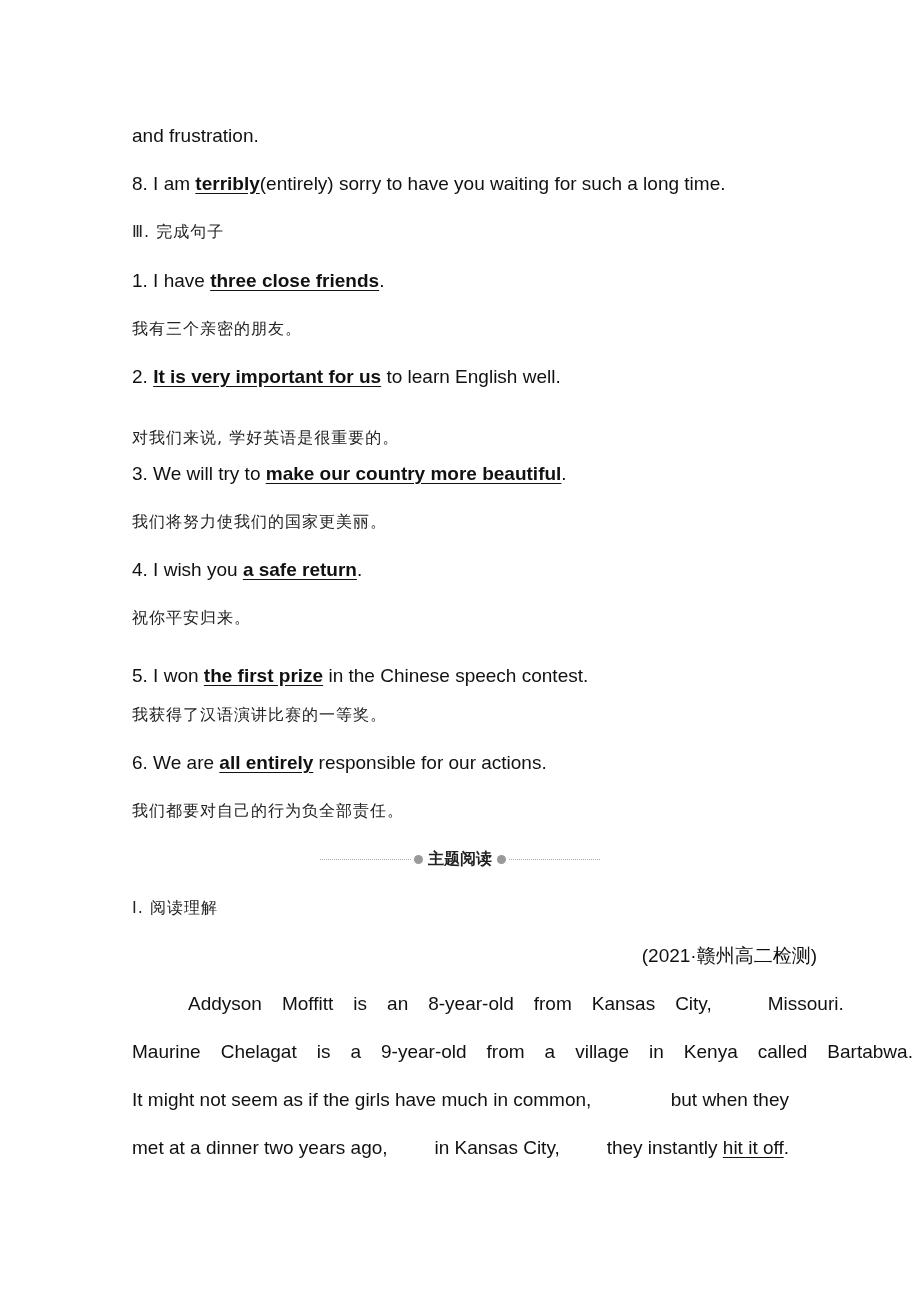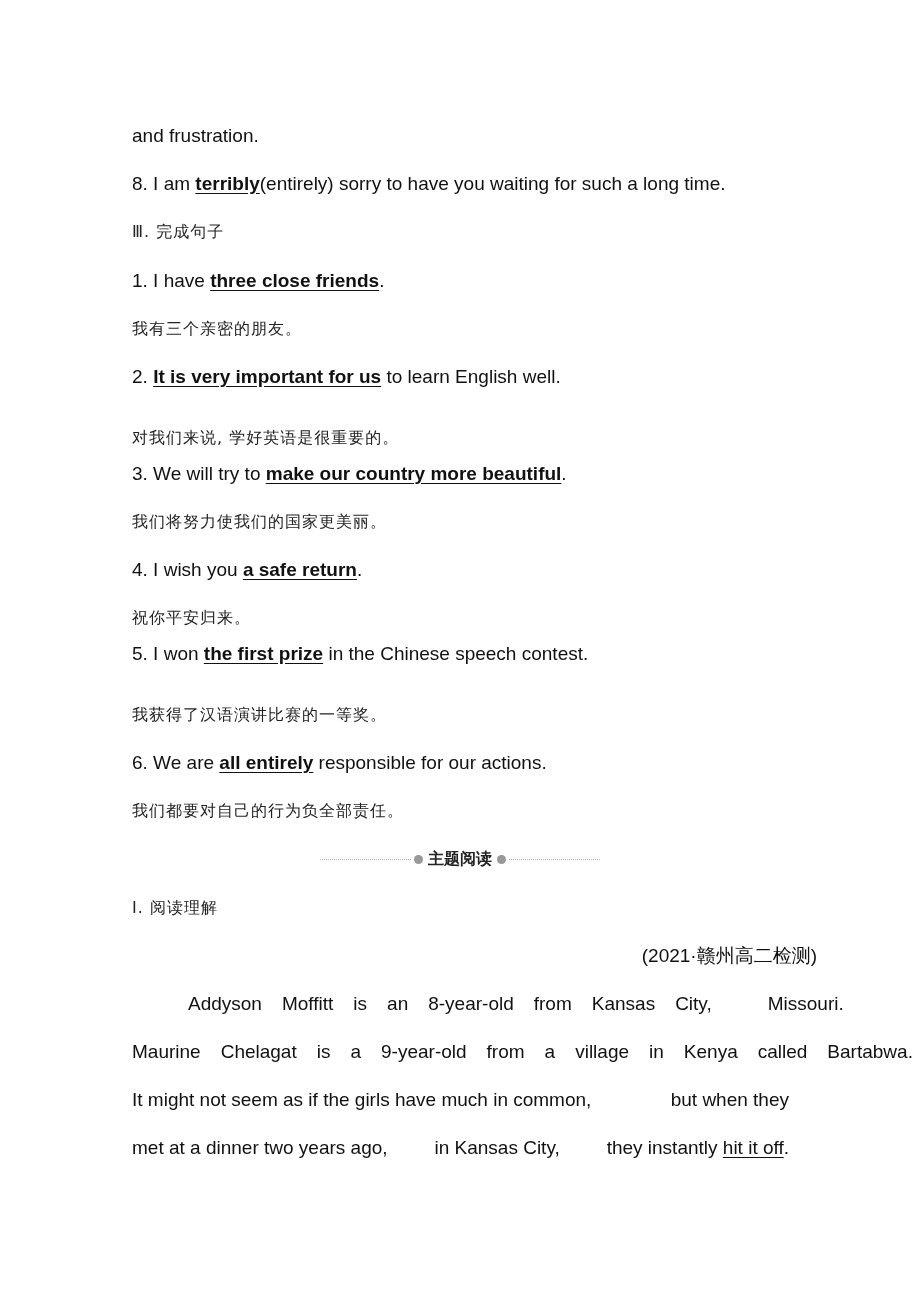--- a/index.html
+++ b/index.html
@@ -42,21 +42,21 @@
 <div class="line" style="top:462px;">
   <span>3. We will try to </span><span class="ans">make our country more beautiful</span><span>.</span>
 </div>
 <div class="line cn" style="top:510px;">我们将努力使我们的国家更美丽。</div>
 
 <div class="line" style="top:558px;">
   <span>4. I wish you </span><span class="ans">a safe return</span><span>.</span>
 </div>
 <div class="line cn" style="top:606px;">祝你平安归来。</div>
 
-<div class="line" style="top:642px;text-align:center;">
+<div class="line" style="top:664px;text-align:center;">
   <span>5. I won </span><span class="ans">the first prize</span><span> in the Chinese speech contest.</span>
 </div>
 <div class="line cn" style="top:703px;">我获得了汉语演讲比赛的一等奖。</div>
 
 <div class="line" style="top:751px;">
   <span>6. We are </span><span class="ans">all entirely</span><span> responsible for our actions.</span>
 </div>
 <div class="line cn" style="top:799px;">我们都要对自己的行为负全部责任。</div>
 
 <div class="divider">

